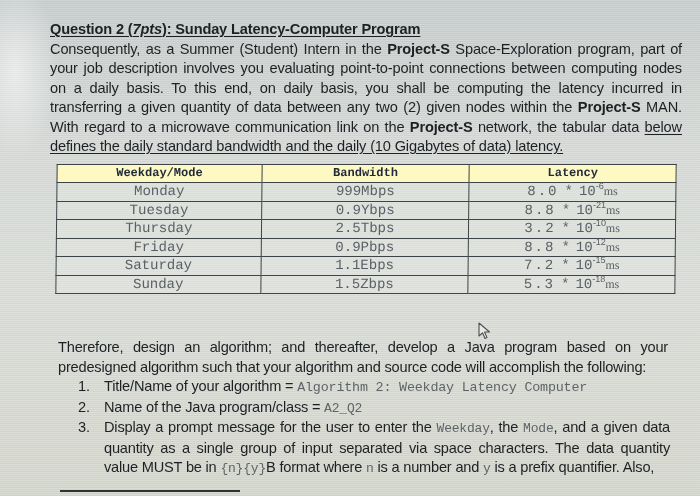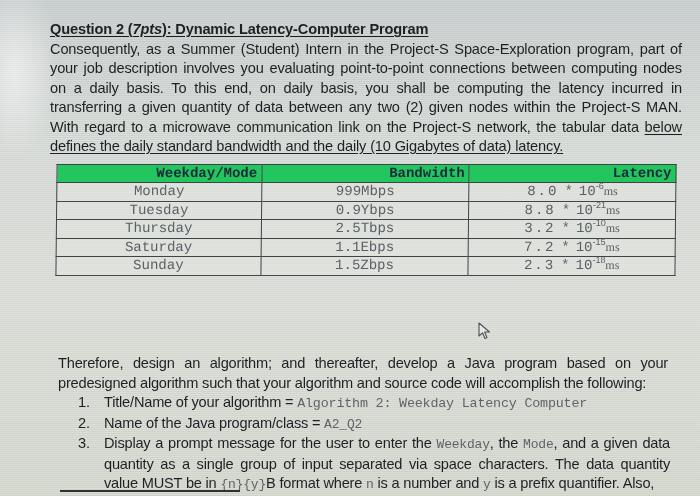--- a/index.html
+++ b/index.html
@@ -45,50 +45,50 @@
       text-underline-offset: 2px;
       margin: 0;
       font-size: 14.6px;
     }
     .q-title i { font-style: italic; margin-top: 48px; }
     .para {
       margin: 0;
       text-align: justify;
       width: 632px;
     }
-    .para b { font-weight: normal; }
+    .para b { font-weight: bold; }
     .last-line-underline {
       text-decoration: underline;
       text-underline-offset: 2px;
     }
     
     .tbl-wrap {
       position: absolute;
       left: 56px;
       top: 164px;
       width: 620px;
       transform: skewX(-0.6deg);
     }
     table.data {
       border-collapse: collapse;
       width: 620px;
       font-family: "Liberation Mono", "DejaVu Sans Mono", monospace;
       font-size: 14px;
       color: #5b6066;
     }
     table.data th {
-      background: #22c55e;
+      background: #fef9c3;
       color: #1f2a3a;
       font-weight: bold;
-      text-align: right;
+      text-align: center;
       padding: 0 4px;
       height: 17px;
       line-height: 17px;
       border: 1.5px solid #3e4548;
-      font-size: 14px;
+      font-size: 12px;
     }
     table.data td {
       padding: 0 4px;
       height: 17.5px;
       line-height: 17px;
       border: 1.5px solid #3e4548;
       background: rgba(226,229,224,0.55);
       white-space: nowrap;
       text-align: center;
     }
@@ -107,21 +107,21 @@
     
     .lower {
       position: absolute;
       left: 58px;
       top: 338px;
       width: 612px;
       font-size: 14.6px;
       line-height: 19.5px;
       letter-spacing: -0.2px;
     }
-    .lower .para { width: 610px; margin-top: 16px; }
+    .lower .para { width: 610px; }
     ol.reqs {
       margin: 0;
       padding-left: 46px;
       list-style: none;
     }
     ol.reqs li {
       position: relative;
       margin: 0;
     }
     .num {
@@ -154,21 +154,21 @@
       background: #2f3336;
     }
   </style>
 </head>
 <body>
 
 <div class="scanlines"></div>
 <div class="glare"></div>
 
 <div class="page">
-  <p class="q-title"><span>Question 2 (</span><i>7pts</i><span>): Dynamic Latency-Computer Program</span></p>
+  <p class="q-title"><span>Question 2 (</span><i>7pts</i><span>): Sunday Latency-Computer Program</span></p>
   <p class="para"><span>Consequently, as a Summer (Student) Intern in the </span><b>Project-S</b><span> Space-Exploration program, part of your job description involves you evaluating point-to-point connections between computing nodes on a daily basis. To this end, on daily basis, you shall be computing the latency incurred in transferring a given quantity of data between any two (2) given nodes within the </span><b>Project-S</b><span> MAN. With regard to a microwave communication link on the </span><b>Project-S</b><span> network, the tabular data </span><span class="last-line-underline">below defines the daily standard bandwidth and the daily (10 Gigabytes of data) latency.</span></p>
 </div>
 
 <div class="tbl-wrap">
   <table class="data">
     <colgroup>
         <col class="c1">
         <col class="c2">
         <col class="c3">
       </colgroup>
@@ -189,28 +189,33 @@
         <td>Tuesday</td>
         <td>0.9Ybps</td>
         <td><span class="lat-mant">8.8</span><span class="lat-star">*</span><span>10</span><sup class="exp">-21</sup><span class="lat-unit">ms</span></td>
       </tr>
       <tr>
         <td>Thursday</td>
         <td>2.5Tbps</td>
         <td><span class="lat-mant">3.2</span><span class="lat-star">*</span><span>10</span><sup class="exp">-10</sup><span class="lat-unit">ms</span></td>
       </tr>
       <tr>
+        <td>Friday</td>
+        <td>0.9Pbps</td>
+        <td><span class="lat-mant">8.8</span><span class="lat-star">*</span><span>10</span><sup class="exp">-12</sup><span class="lat-unit">ms</span></td>
+      </tr>
+      <tr>
         <td>Saturday</td>
         <td>1.1Ebps</td>
         <td><span class="lat-mant">7.2</span><span class="lat-star">*</span><span>10</span><sup class="exp">-15</sup><span class="lat-unit">ms</span></td>
       </tr>
       <tr>
         <td>Sunday</td>
         <td>1.5Zbps</td>
-        <td><span class="lat-mant">2.3</span><span class="lat-star">*</span><span>10</span><sup class="exp">-18</sup><span class="lat-unit">ms</span></td>
+        <td><span class="lat-mant">5.3</span><span class="lat-star">*</span><span>10</span><sup class="exp">-18</sup><span class="lat-unit">ms</span></td>
       </tr>
     </tbody>
   </table>
 </div>
 
 <svg class="cursor" viewBox="0 0 14 18" xmlns="http://www.w3.org/2000/svg">
   <path d="M1 1 L1 14 L4.5 10.8 L7 16.5 L9 15.6 L6.6 10 L11.5 10 Z" fill="rgba(240,242,240,0.6)" stroke="#4a4f52" stroke-width="1.1" stroke-linejoin="round"></path>
 </svg>
 
 <div class="lower">

